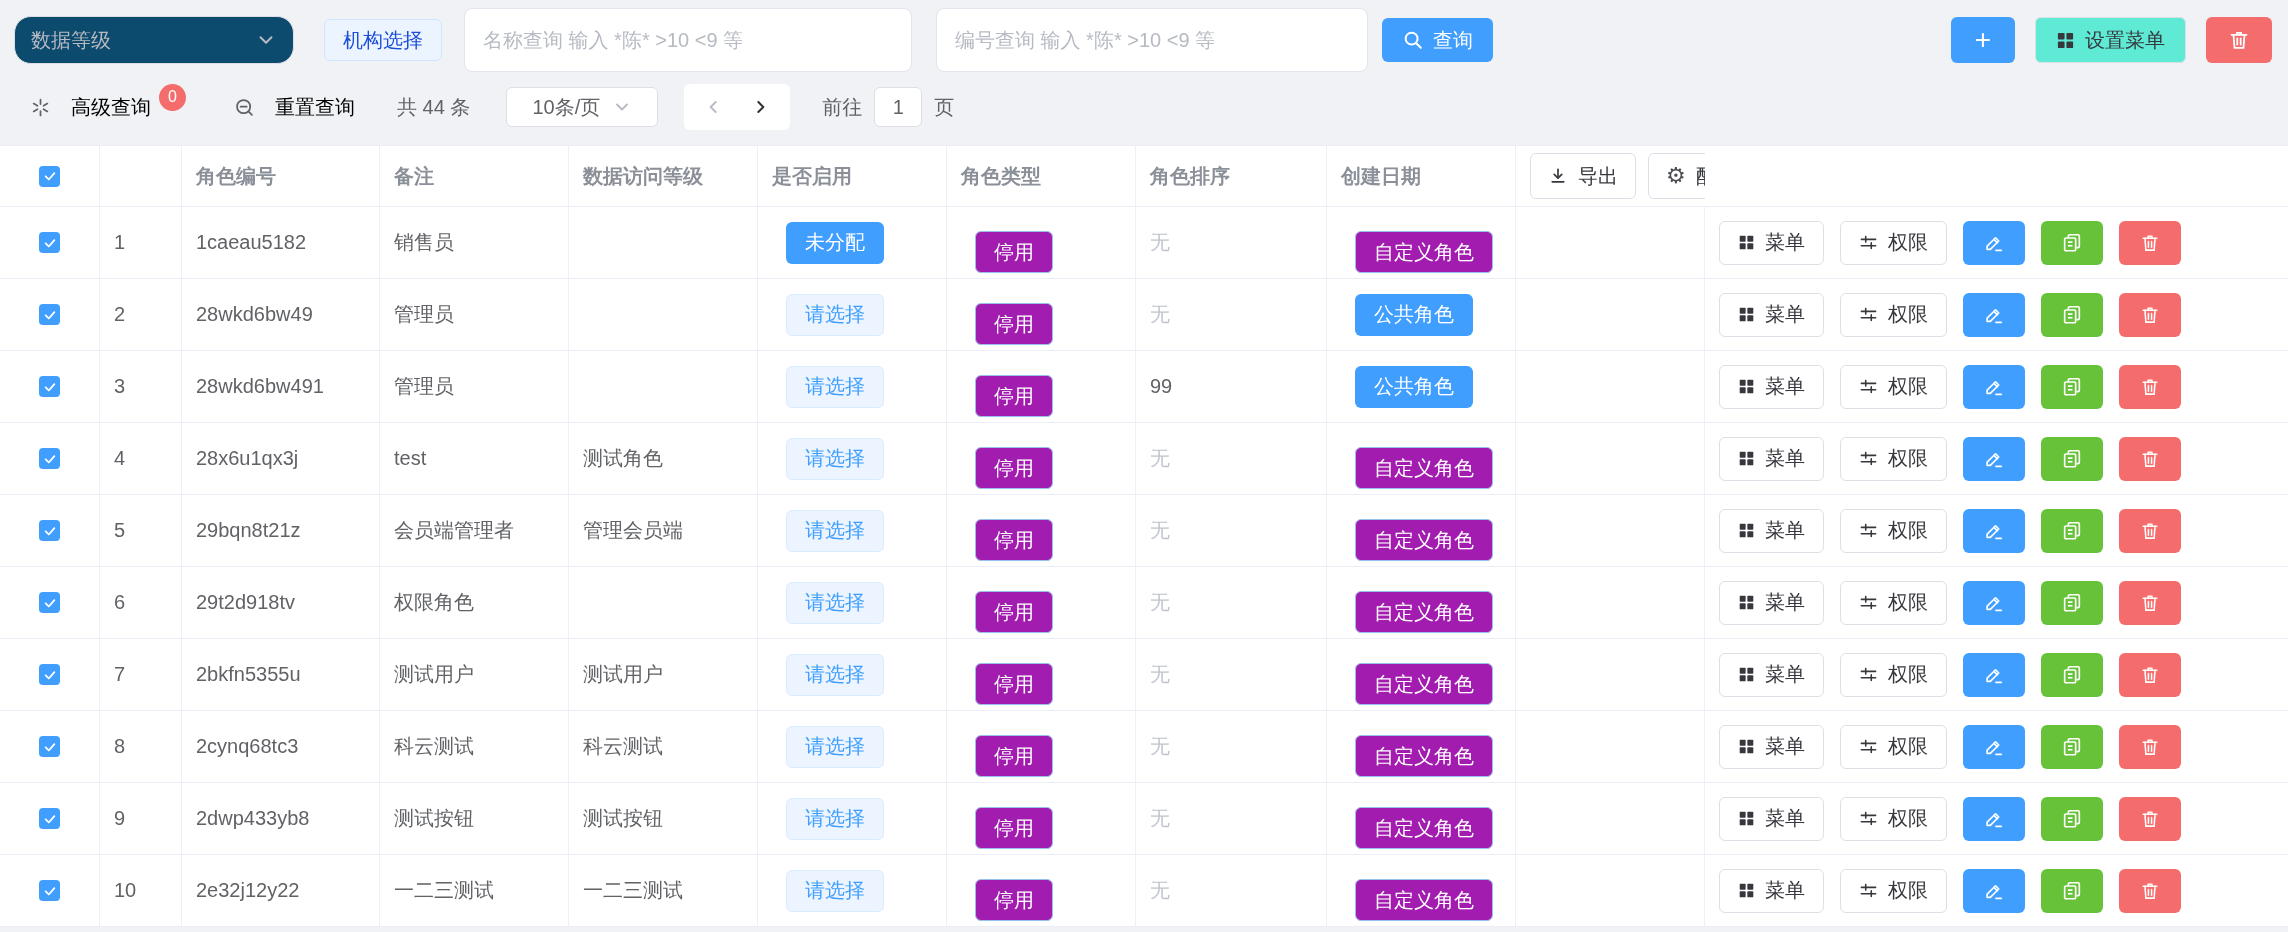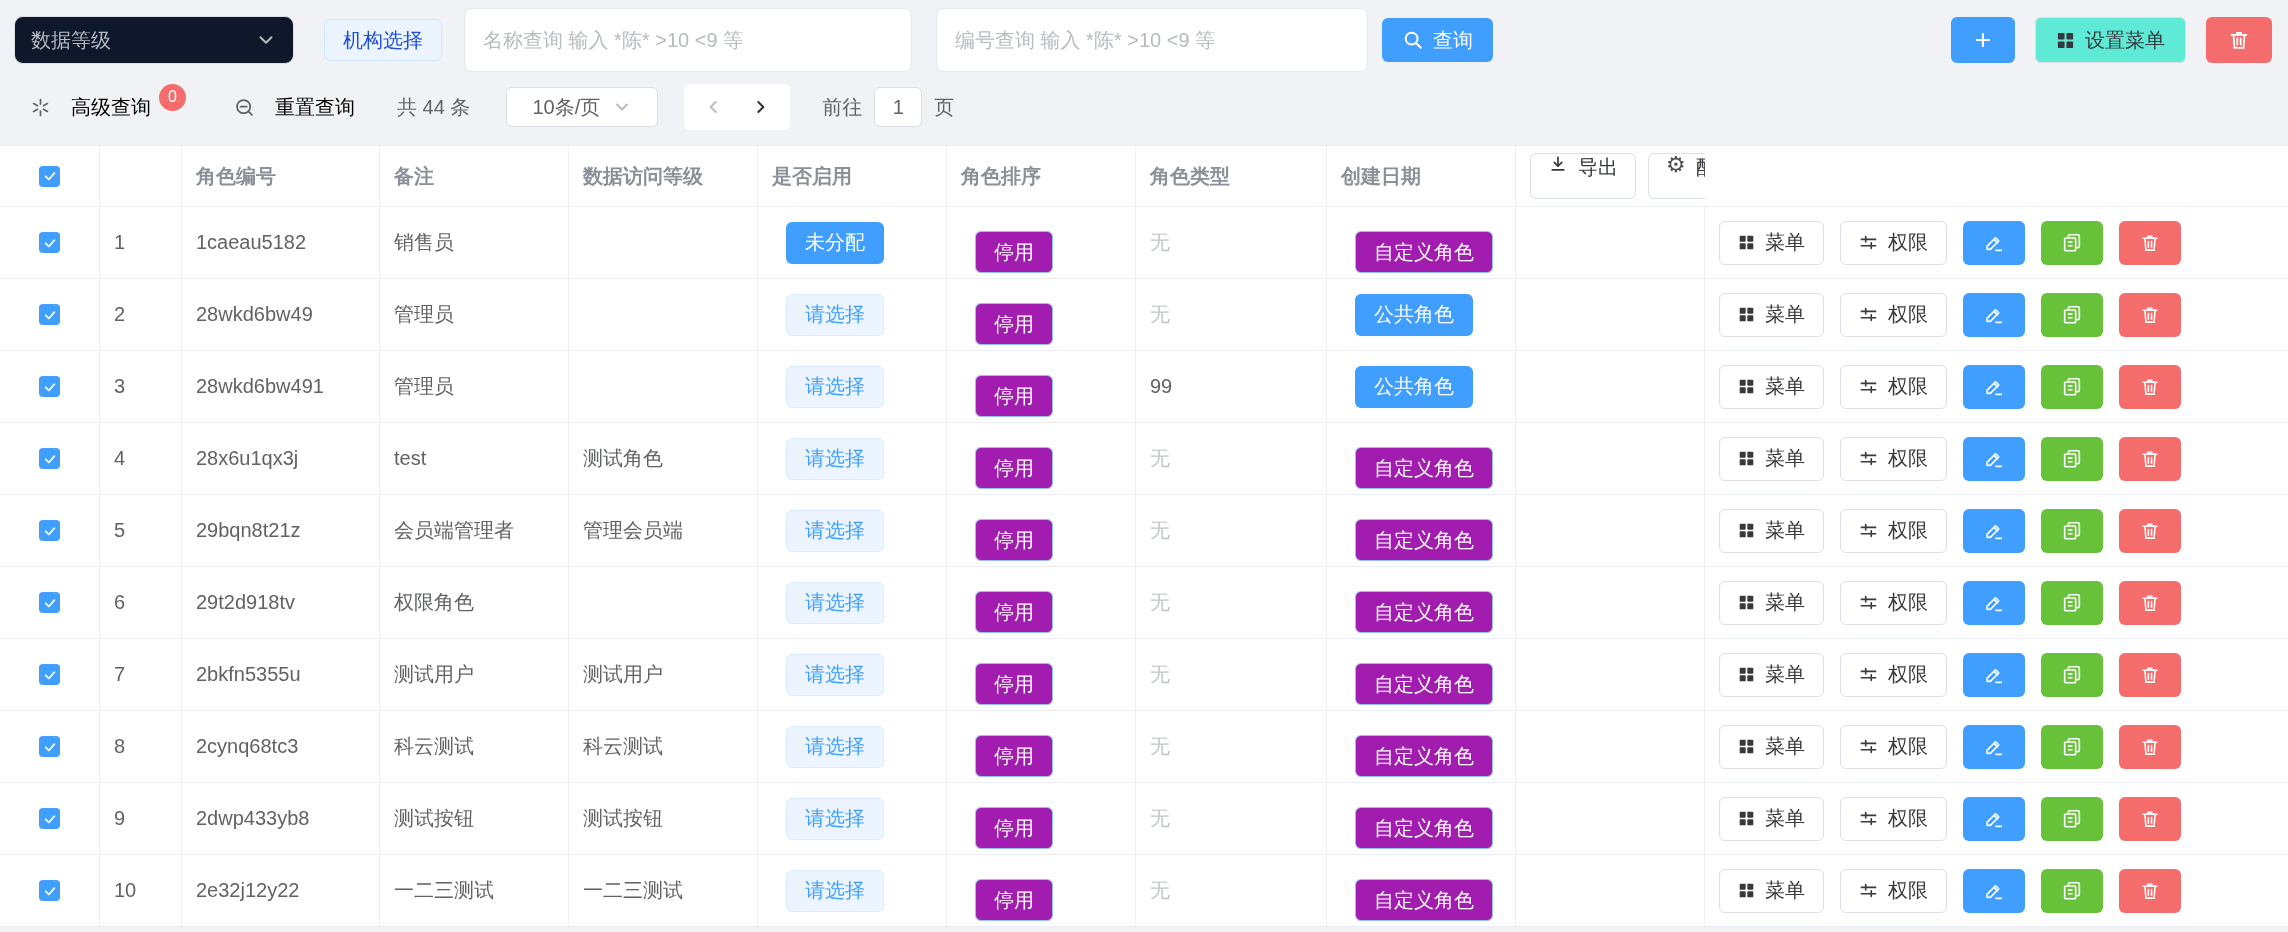--- a/index.html
+++ b/index.html
@@ -11,22 +11,22 @@
     font-size: 20px;
   }
   svg { display: block; }
 
   
   .topbar {
     display: flex; align-items: center;
     padding: 15px 16px 0 14px; height: 65px;
   }
   .sel-level {
-    width: 280px; height: 48px; background: #0f172a;
-    border: 1px solid #dcdfe6; border-radius: 9px;
+    width: 280px; height: 48px; background: #0c4a6e;
+    border: 1px solid #dcdfe6; border-radius: 17px;
     display: flex; align-items: center; justify-content: space-between;
     padding: 0 16px; color: #b6bac2; cursor: pointer;
   }
   .btn-org {
     margin-left: 30px; height: 42px; padding: 16px 18px;
     background: #ecf5ff; border: 1px solid #cfe6ff; border-radius: 6px;
     color: #1d4ed8; display: inline-flex; align-items: center; font-size: 20px; cursor: pointer;
   }
   .inp {
     height: 64px; background: #fff; border: 1px solid #e2e5ec; border-radius: 8px;
@@ -130,21 +130,21 @@
   .btn-row {
     height: 44px; padding: 0 18px; background: #fff;
     border: 1px solid #dcdfe6; border-radius: 6px;
     display: inline-flex; align-items: center; gap: 10px;
     font-size: 20px; color: #36383d; cursor: pointer; font-family: inherit;
     flex: none;
   }
   .btn-head {
     height: 46px; padding: 0 17px; background: #fff;
     border: 1px solid #dcdfe6; border-radius: 6px;
-    display: inline-flex; align-items: flex-start; gap: 10px;
+    display: inline-flex; align-items: center; gap: 10px;
     font-size: 20px; color: #36383d; cursor: pointer; font-family: inherit;
     font-weight: 400; flex: none;
   }
   .btn-head + .btn-head { margin-left: 12px; }
   .btn-ico {
     width: 62px; height: 44px; border-radius: 6px; border: none;
     display: inline-flex; align-items: center; justify-content: center; cursor: pointer; flex: none;
   }
   .btn-ico.edit { background: #409eff; }
   .btn-ico.copy { background: #67c23a; }
@@ -277,22 +277,22 @@
         <svg width="14" height="14" viewBox="0 0 24 24" fill="none" stroke="#fff" stroke-width="3" stroke-linecap="round" stroke-linejoin="round">
             <polyline points="4.5 12.5 10 18 19.5 7"></polyline>
           </svg>
       </span>
     </div>
     <div class="th"></div>
     <div class="th">角色编号</div>
     <div class="th">备注</div>
     <div class="th">数据访问等级</div>
     <div class="th">是否启用</div>
+    <div class="th">角色类型</div>
     <div class="th">角色排序</div>
-    <div class="th">角色类型</div>
     <div class="th">创建日期</div>
     <div class="th">
       <button class="btn-head">
         <span>
           <svg width="20" height="20" viewBox="0 0 24 24" fill="none" stroke="#36383d" stroke-width="2" stroke-linecap="round" stroke-linejoin="round">
               <line x1="12" y1="4" x2="12" y2="14"></line>
               <polyline points="7.5 10 12 14.5 16.5 10"></polyline>
               <line x1="5" y1="19" x2="19" y2="19"></line>
             </svg>
         </span>

